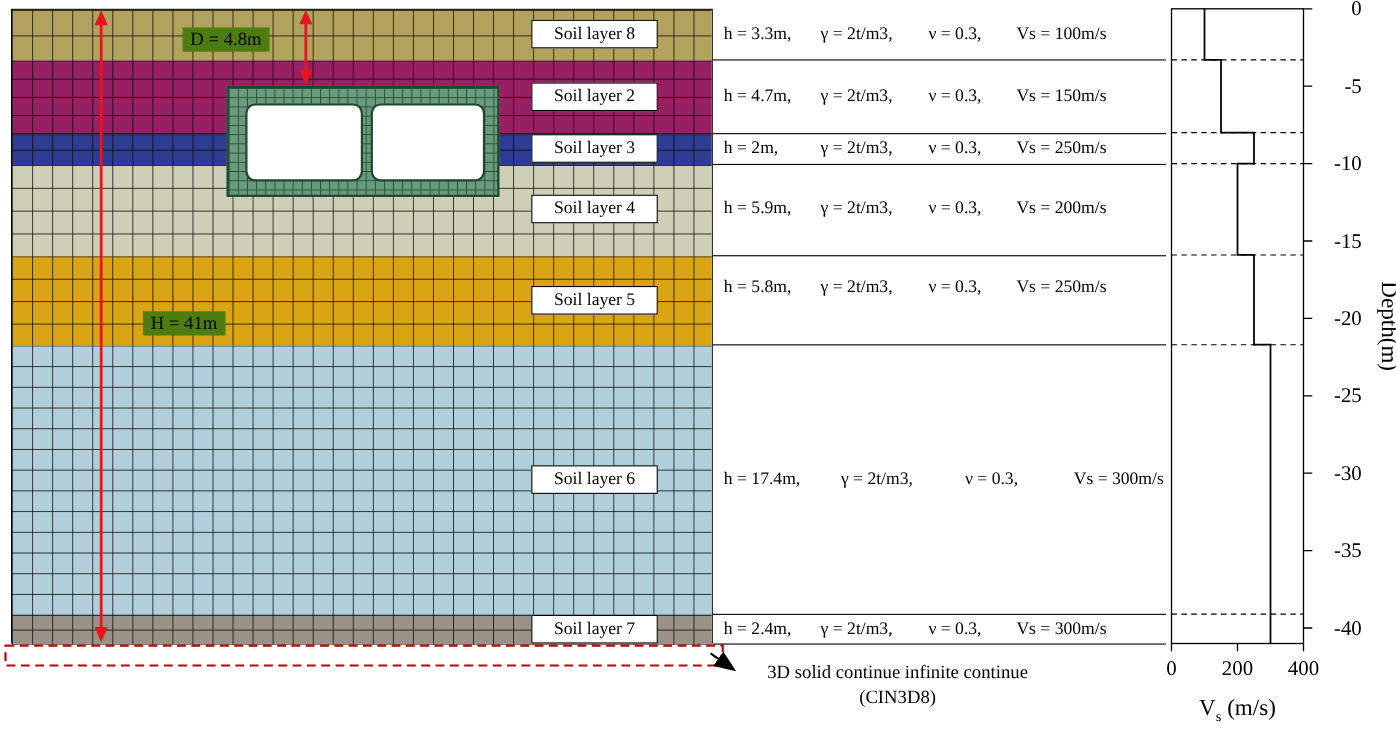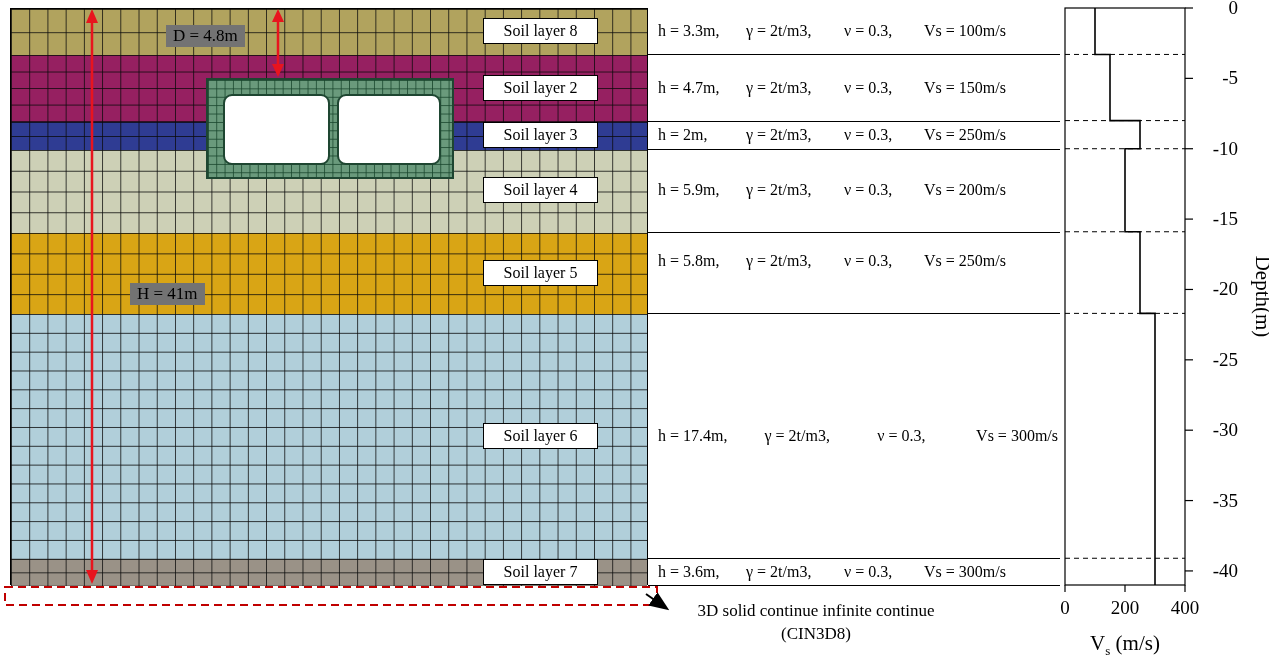--- a/index.html
+++ b/index.html
@@ -11,21 +11,21 @@
     background-image:linear-gradient(to right,rgba(10,10,10,.8) 0 1px,transparent 1px),
                      linear-gradient(to bottom,rgba(10,10,10,.8) 0 1px,transparent 1px)}
   #tunnel{position:absolute;left:206px;top:78px;width:248px;height:101px;
     background-image:linear-gradient(to right,rgba(25,70,45,.85) 0 1px,transparent 1px),
                      linear-gradient(to bottom,rgba(25,70,45,.85) 0 1px,transparent 1px);
     background-size:8.3px 8.4px;border:2px solid #1e4631}
   .tunnel-opening{position:absolute;top:14px;height:71px;background:#fff;border-radius:9px;border:2px solid #26593c}
   #opening-left{left:15px;width:107px}
   #opening-right{left:129px;width:104px}
   #overlay{position:absolute;left:0;top:0;pointer-events:none}
-  .dim-label{position:absolute;background:#737373;padding:1px 7px;font-size:17px;white-space:nowrap}
+  .dim-label{position:absolute;background:#4d7c0f;padding:1px 7px;font-size:17px;white-space:nowrap}
   #d-label{left:166px;top:25px}
   #h-label{left:130px;top:283px}
   .layer-label{position:absolute;left:483px;width:115px;height:26px;background:#fff;border:1px solid #000;
                text-align:center;line-height:24px;font-size:16px}
   .prop-row{position:absolute;left:658px;width:400px;height:22px;display:flex;font-size:16px;
             white-space:nowrap;line-height:22px}
   .prop-h{width:88px}.prop-gamma{width:98px}.prop-nu{width:80px}
   .prop-sep{position:absolute;left:648px;width:412px;height:1px;background:#000}
   #infinite-text{position:absolute;left:660px;top:600px;width:312px;text-align:center;font-size:17px;line-height:1.35}
   #vs-chart{position:absolute;left:1040px;top:0}
@@ -160,19 +160,19 @@
     <div class="layer-label" style="top: 422.824px;">Soil layer 6</div>
     <div class="prop-row" style="top: 424.824px; gap: 37px;">
       <span class="prop-h">h = 17.4m,</span>
       <span class="prop-gamma">γ = 2t/m3,</span>
       <span class="prop-nu">ν = 0.3,</span>
       <span class="prop-vs">Vs = 300m/s</span>
     </div>
     <div class="prop-sep" style="top: 558.261px;"></div>
     <div class="layer-label" style="top: 558.63px;">Soil layer 7</div>
     <div class="prop-row" style="top: 560.63px;">
-      <span class="prop-h">h = 3.6m,</span>
+      <span class="prop-h">h = 2.4m,</span>
       <span class="prop-gamma">γ = 2t/m3,</span>
       <span class="prop-nu">ν = 0.3,</span>
       <span class="prop-vs">Vs = 300m/s</span>
     </div>
     <div class="prop-sep" style="top: 585px;"></div>
   </div>
 
 </body></html>

